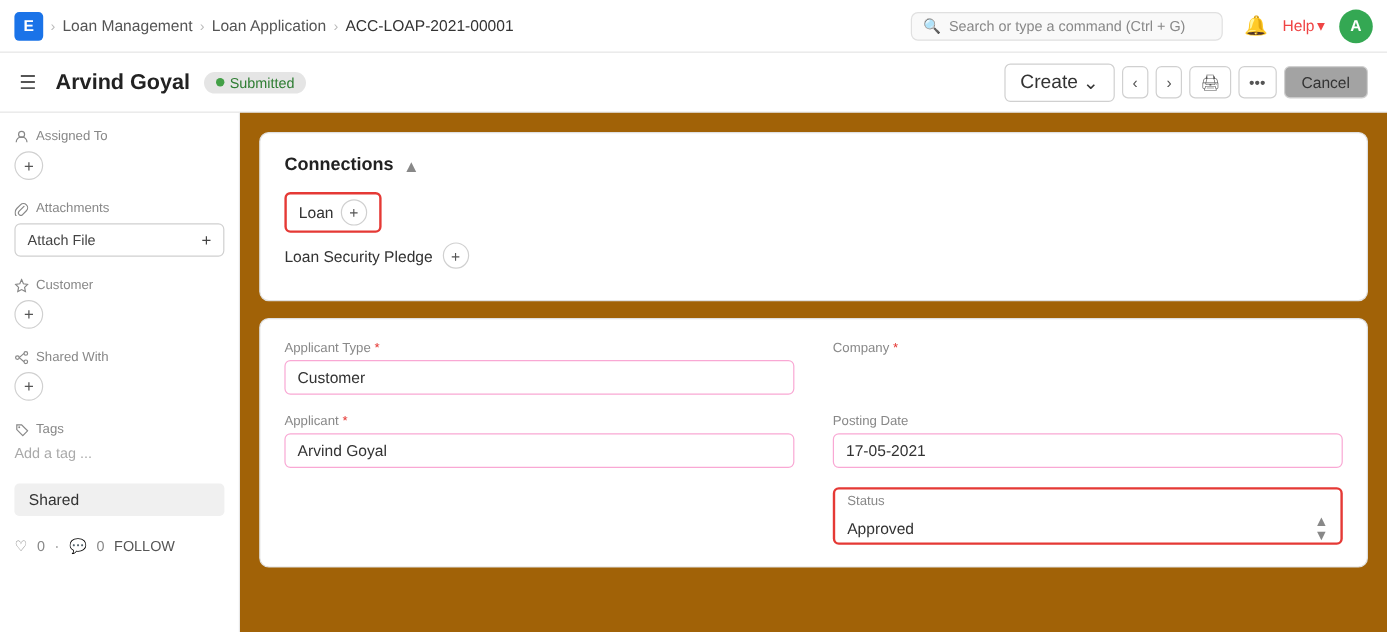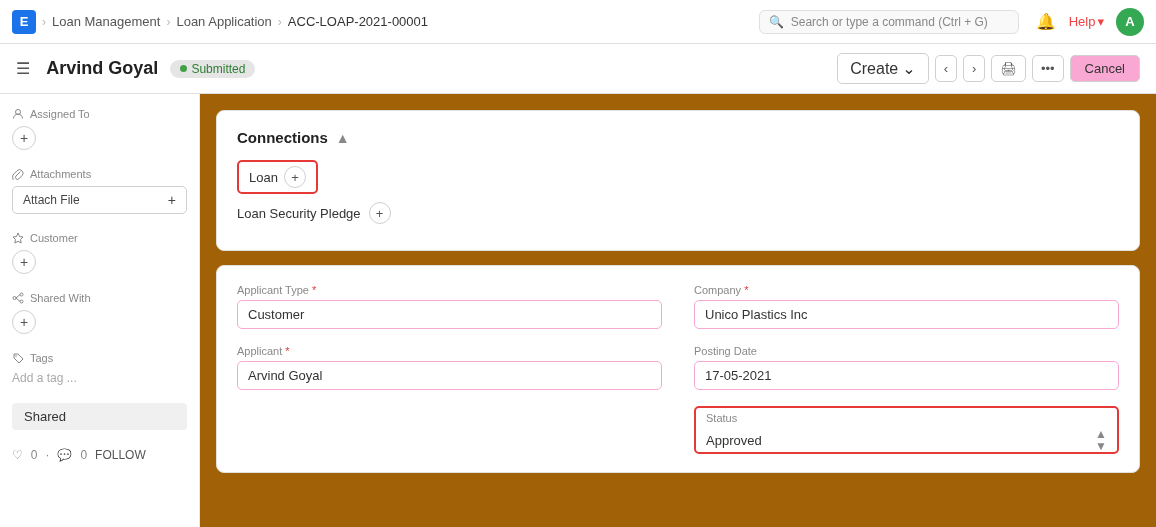--- a/index.html
+++ b/index.html
@@ -69,21 +69,21 @@
       border: 1px solid #d0d0d0;
       background: #fff;
       border-radius: 5px;
       padding: 5px 12px;
       font-size: 16px;
       cursor: pointer;
       color: #333;
       display: flex; align-items: center; gap: 4px;
     }
     .btn-icon { border: 1px solid #d0d0d0; background: #fff; border-radius: 5px; padding: 5px 8px; cursor: pointer; color: #555; font-size: 13px; }
-    .btn-cancel { border: 1px solid #d0d0d0; background: #f9a8d4; border-radius: 5px; padding: 5px 14px; cursor: pointer; color: #333; font-size: 13px; }
+    .btn-cancel { border: 1px solid #d0d0d0; background: #a3a3a3; border-radius: 5px; padding: 5px 14px; cursor: pointer; color: #333; font-size: 13px; }
 
     
     .layout {
       display: flex;
       height: calc(527px - 94px);
     }
 
     
     .sidebar {
       width: 200px;
@@ -383,21 +383,20 @@
             <span class="required-star"> *</span>
           </label>
           <div class="form-value">Customer</div>
         </div>
 
         <div class="form-field">
           <label>
             <span>Company</span>
             <span class="required-star"> *</span>
           </label>
-          <div class="form-value">Unico Plastics Inc</div>
         </div>
 
         <div class="form-field">
           <label>
             <span>Applicant</span>
             <span class="required-star"> *</span>
           </label>
           <div class="form-value">Arvind Goyal</div>
         </div>
 

